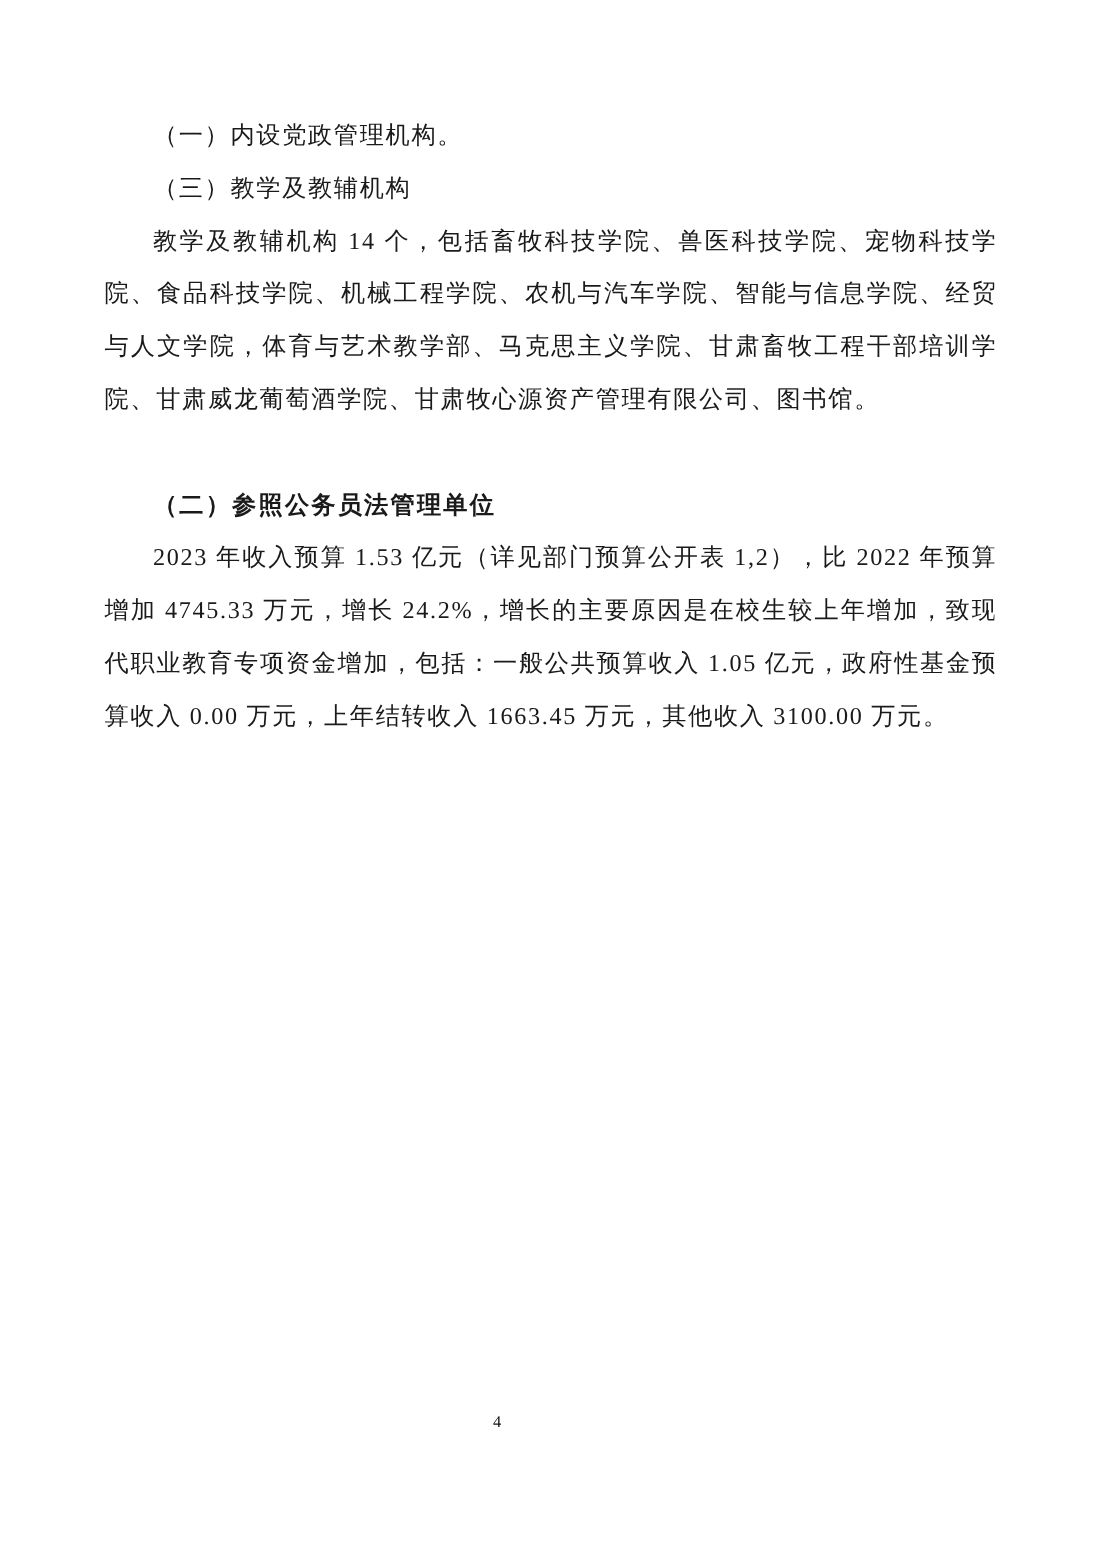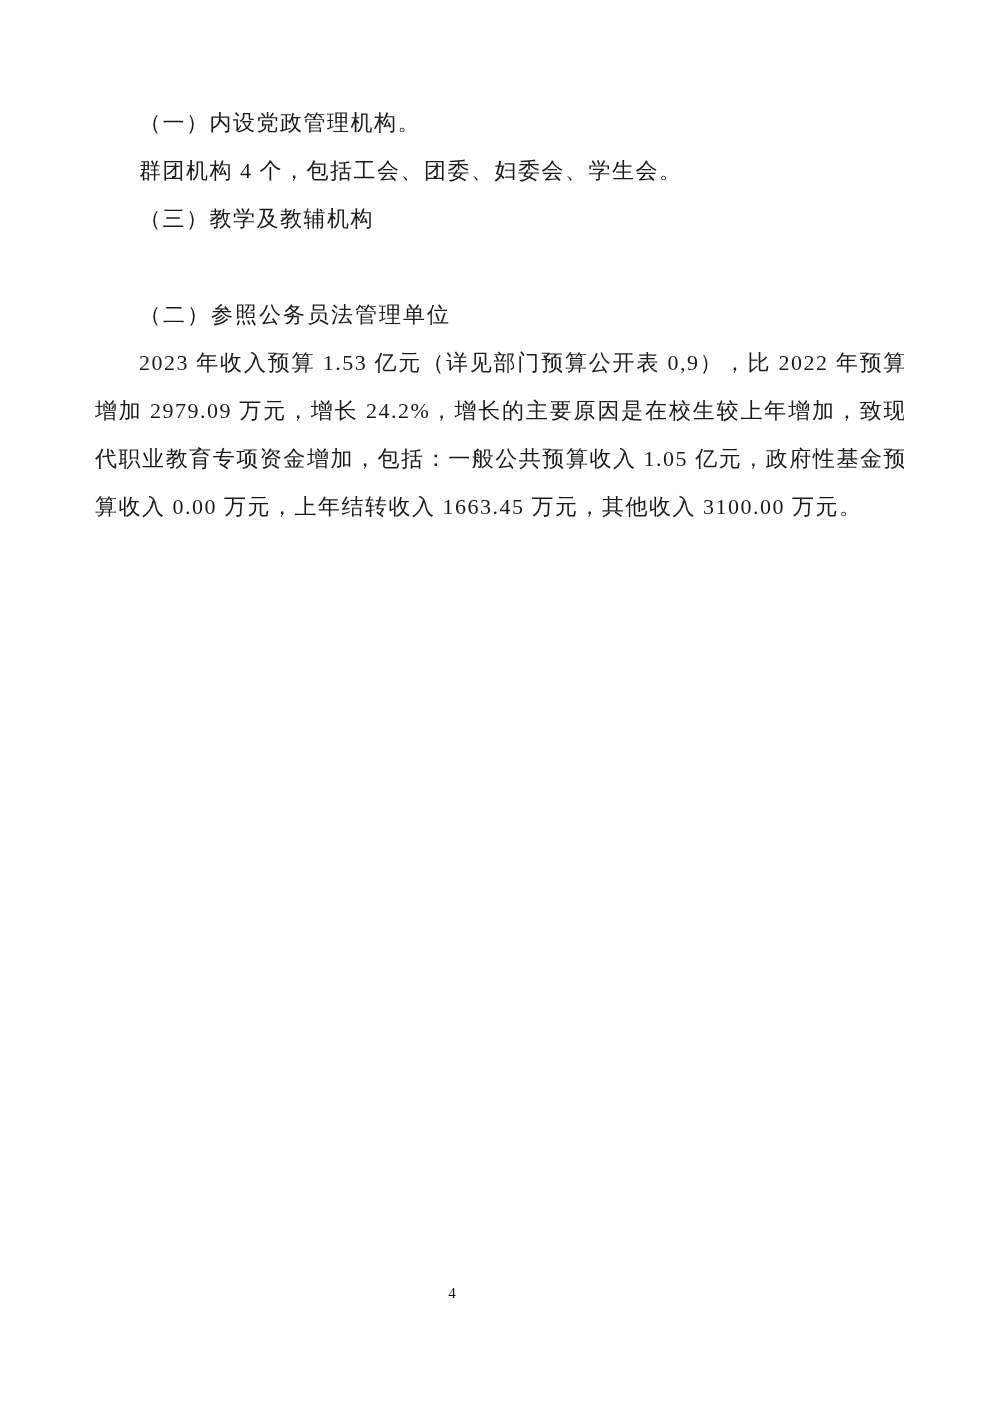--- a/index.html
+++ b/index.html
@@ -29,21 +29,21 @@
     text-align: justify;
     text-justify: inter-ideograph;
     text-indent: 2em;
     letter-spacing: 1.5px;
     word-break: break-all;
   }
   .heading-light {
     font-weight: normal;
   }
   .heading-bold {
-    font-weight: normal;
+    font-weight: bold;
     letter-spacing: 2px;
   }
   .gap-before {
     margin-top: 48px;
   }
   .page-number {
     position: absolute;
     left: 0;
     right: 0;
     top: 1283px;
@@ -52,19 +52,19 @@
     line-height: 20px;
     color: #111111;
   }
 </style>
 </head>
 <body>
 
 <div class="page">
   <div class="content">
     <p class="para heading-light">（一）内设党政管理机构。</p>
-    <p class="para">群团机构 4 个，包括工会、团委、妇委会、学生会。</p>
     <p class="para heading-light">（三）教学及教辅机构</p>
+    <p class="para">教学及教辅机构 14 个，包括畜牧科技学院、兽医科技学院、宠物科技学院、食品科技学院、机械工程学院、农机与汽车学院、智能与信息学院、经贸与人文学院，体育与艺术教学部、马克思主义学院、甘肃畜牧工程干部培训学院、甘肃威龙葡萄酒学院、甘肃牧心源资产管理有限公司、图书馆。</p>
     <p class="para heading-bold gap-before">（二）参照公务员法管理单位</p>
-    <p class="para">2023 年收入预算 1.53 亿元（详见部门预算公开表 0,9），比 2022 年预算增加 2979.09 万元，增长 24.2%，增长的主要原因是在校生较上年增加，致现代职业教育专项资金增加，包括：一般公共预算收入 1.05 亿元，政府性基金预算收入 0.00 万元，上年结转收入 1663.45 万元，其他收入 3100.00 万元。</p>
+    <p class="para">2023 年收入预算 1.53 亿元（详见部门预算公开表 1,2），比 2022 年预算增加 4745.33 万元，增长 24.2%，增长的主要原因是在校生较上年增加，致现代职业教育专项资金增加，包括：一般公共预算收入 1.05 亿元，政府性基金预算收入 0.00 万元，上年结转收入 1663.45 万元，其他收入 3100.00 万元。</p>
   </div>
   <div class="page-number">4</div>
 </div>
 
 </body></html>

